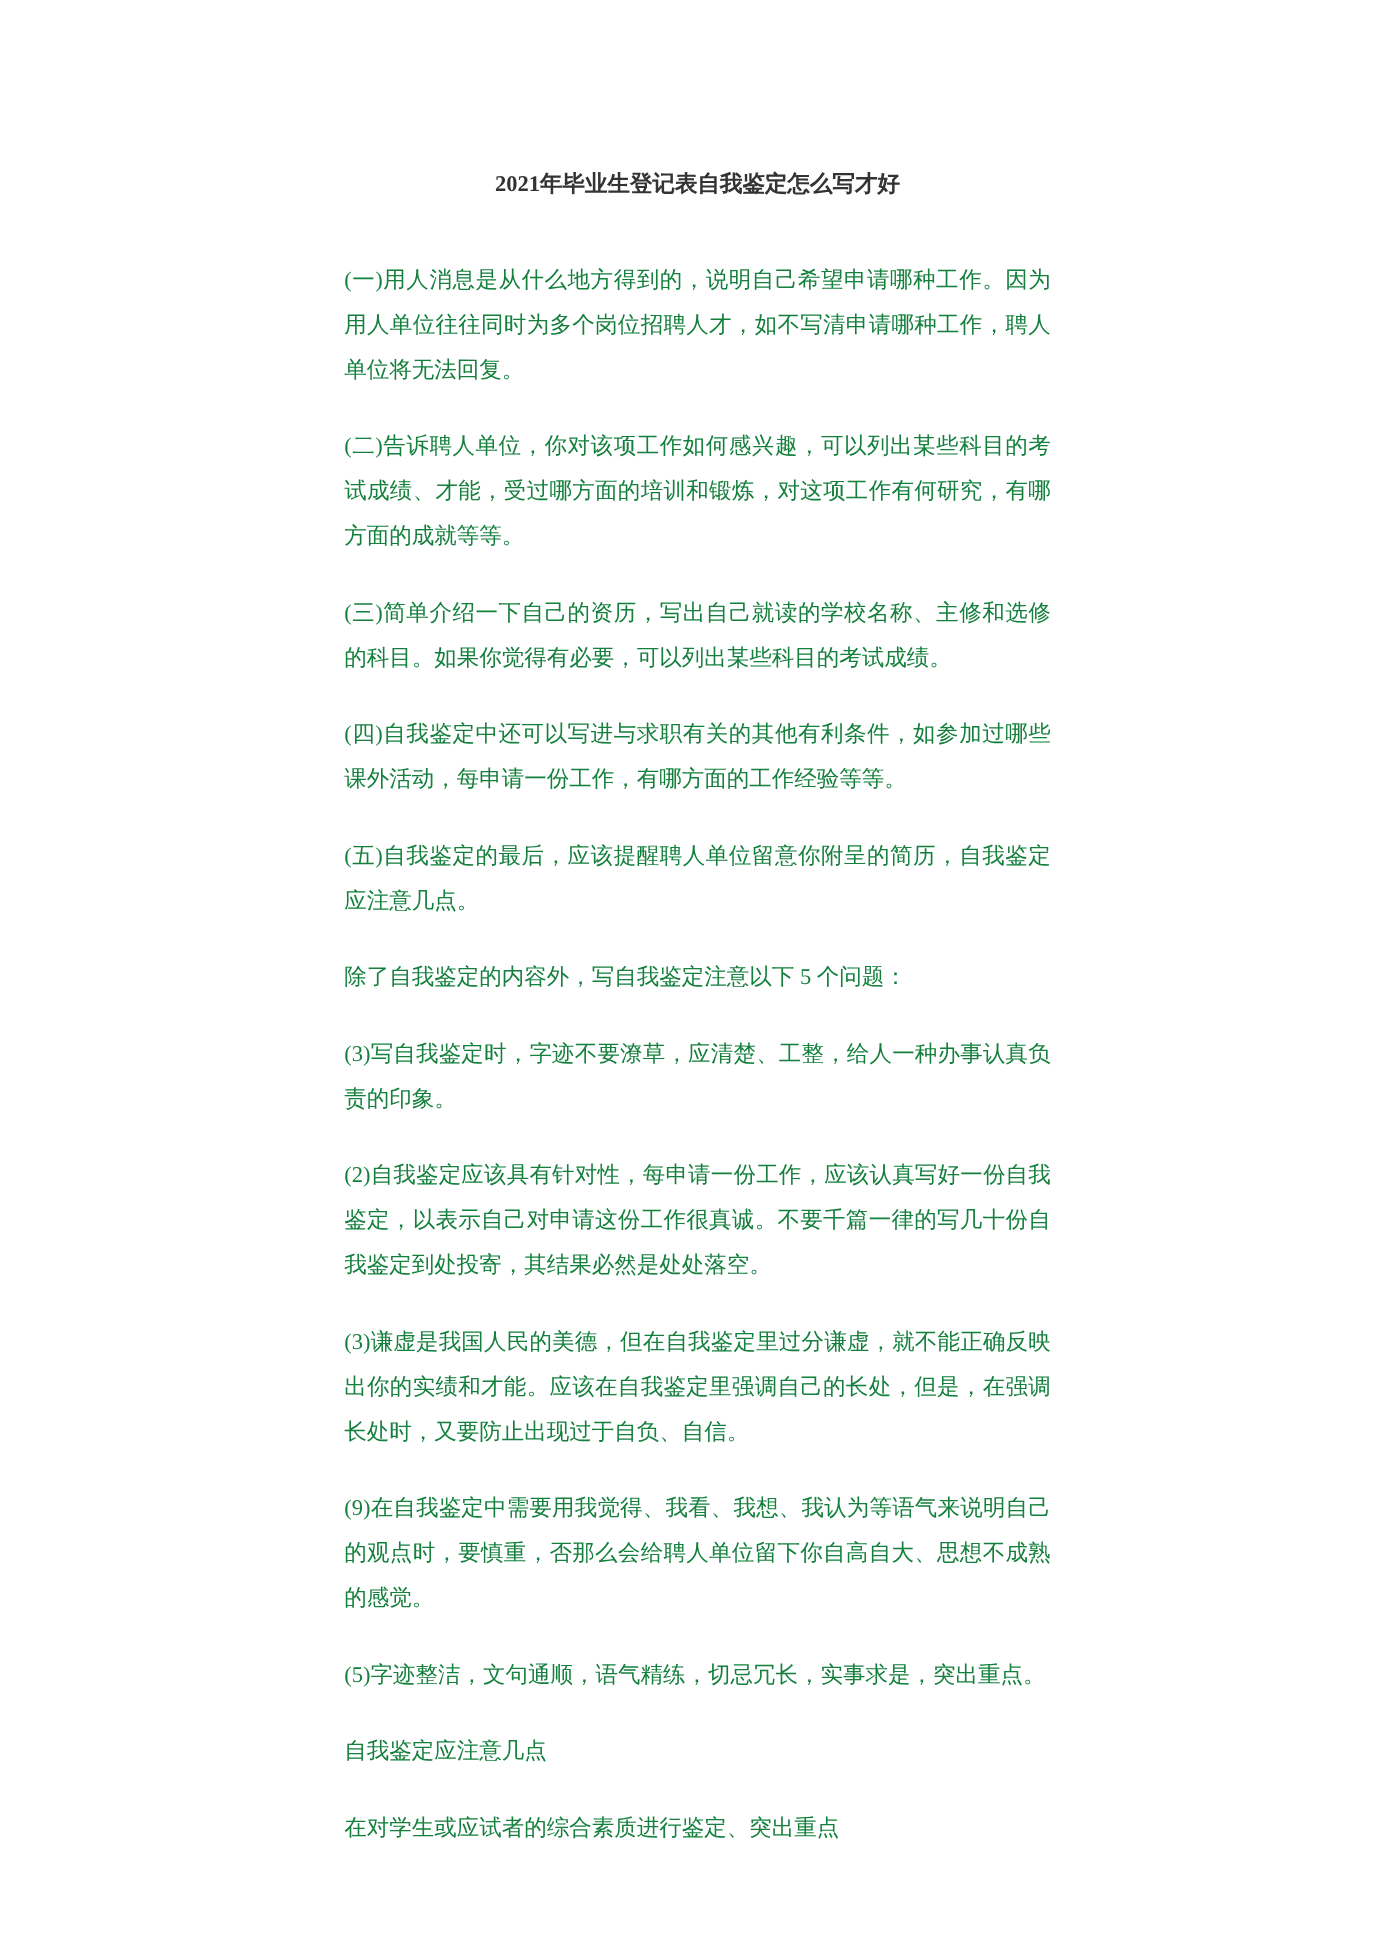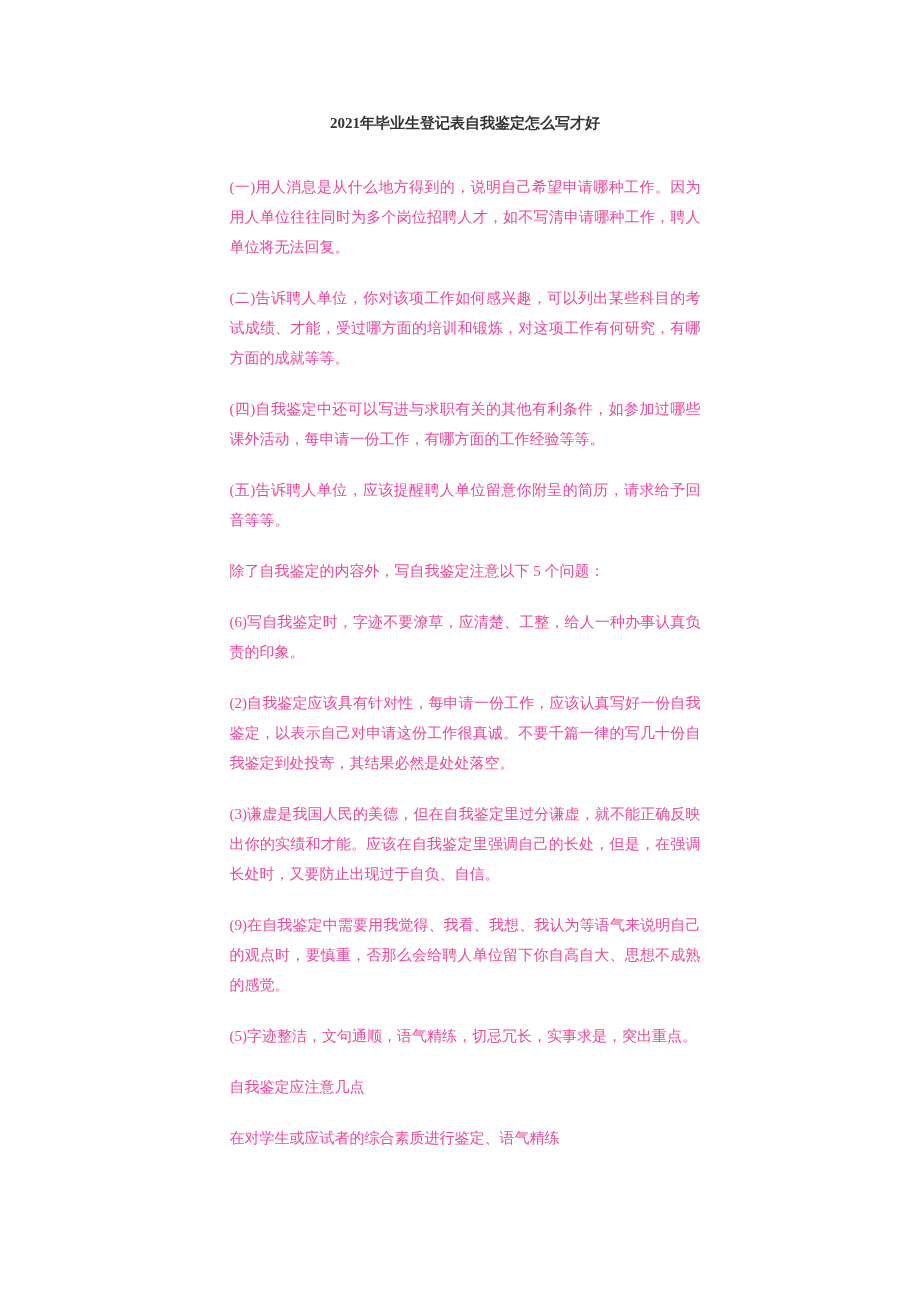--- a/index.html
+++ b/index.html
@@ -27,36 +27,37 @@
     margin: 0 0 34px 0;
     color: #333333;
   }
   .doc-body p {
     font-size: 15px;
     line-height: 30px;
     margin: 0 0 21px 0;
     text-align: justify;
     text-justify: inter-ideograph;
     word-break: break-all;
-    color: #ec4899;
+    color: #15803d;
   }
 </style>
 </head>
 <body>
 
 <div class="page">
   <h1 class="doc-title">2021年毕业生登记表自我鉴定怎么写才好</h1>
 
   <div class="doc-body">
     <p>(一)用人消息是从什么地方得到的，说明自己希望申请哪种工作。因为用人单位往往同时为多个岗位招聘人才，如不写清申请哪种工作，聘人单位将无法回复。</p>
     <p>(二)告诉聘人单位，你对该项工作如何感兴趣，可以列出某些科目的考试成绩、才能，受过哪方面的培训和锻炼，对这项工作有何研究，有哪方面的成就等等。</p>
+    <p>(三)简单介绍一下自己的资历，写出自己就读的学校名称、主修和选修的科目。如果你觉得有必要，可以列出某些科目的考试成绩。</p>
     <p>(四)自我鉴定中还可以写进与求职有关的其他有利条件，如参加过哪些课外活动，每申请一份工作，有哪方面的工作经验等等。</p>
-    <p>(五)告诉聘人单位，应该提醒聘人单位留意你附呈的简历，请求给予回音等等。</p>
+    <p>(五)自我鉴定的最后，应该提醒聘人单位留意你附呈的简历，自我鉴定应注意几点。</p>
     <p>除了自我鉴定的内容外，写自我鉴定注意以下 5 个问题：</p>
-    <p>(6)写自我鉴定时，字迹不要潦草，应清楚、工整，给人一种办事认真负责的印象。</p>
+    <p>(3)写自我鉴定时，字迹不要潦草，应清楚、工整，给人一种办事认真负责的印象。</p>
     <p>(2)自我鉴定应该具有针对性，每申请一份工作，应该认真写好一份自我鉴定，以表示自己对申请这份工作很真诚。不要千篇一律的写几十份自我鉴定到处投寄，其结果必然是处处落空。</p>
     <p>(3)谦虚是我国人民的美德，但在自我鉴定里过分谦虚，就不能正确反映出你的实绩和才能。应该在自我鉴定里强调自己的长处，但是，在强调长处时，又要防止出现过于自负、自信。</p>
     <p>(9)在自我鉴定中需要用我觉得、我看、我想、我认为等语气来说明自己的观点时，要慎重，否那么会给聘人单位留下你自高自大、思想不成熟的感觉。</p>
     <p>(5)字迹整洁，文句通顺，语气精练，切忌冗长，实事求是，突出重点。</p>
     <p>自我鉴定应注意几点</p>
-    <p>在对学生或应试者的综合素质进行鉴定、语气精练</p>
+    <p>在对学生或应试者的综合素质进行鉴定、突出重点</p>
   </div>
 </div>
 
 </body></html>

